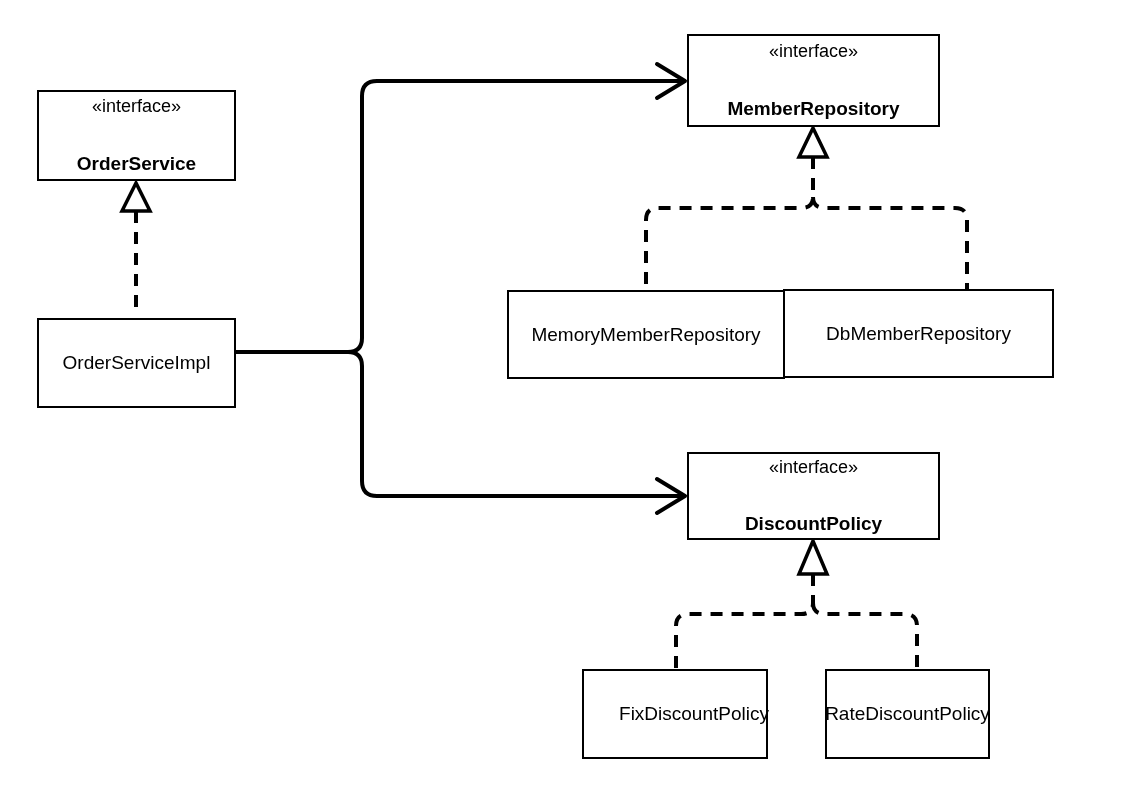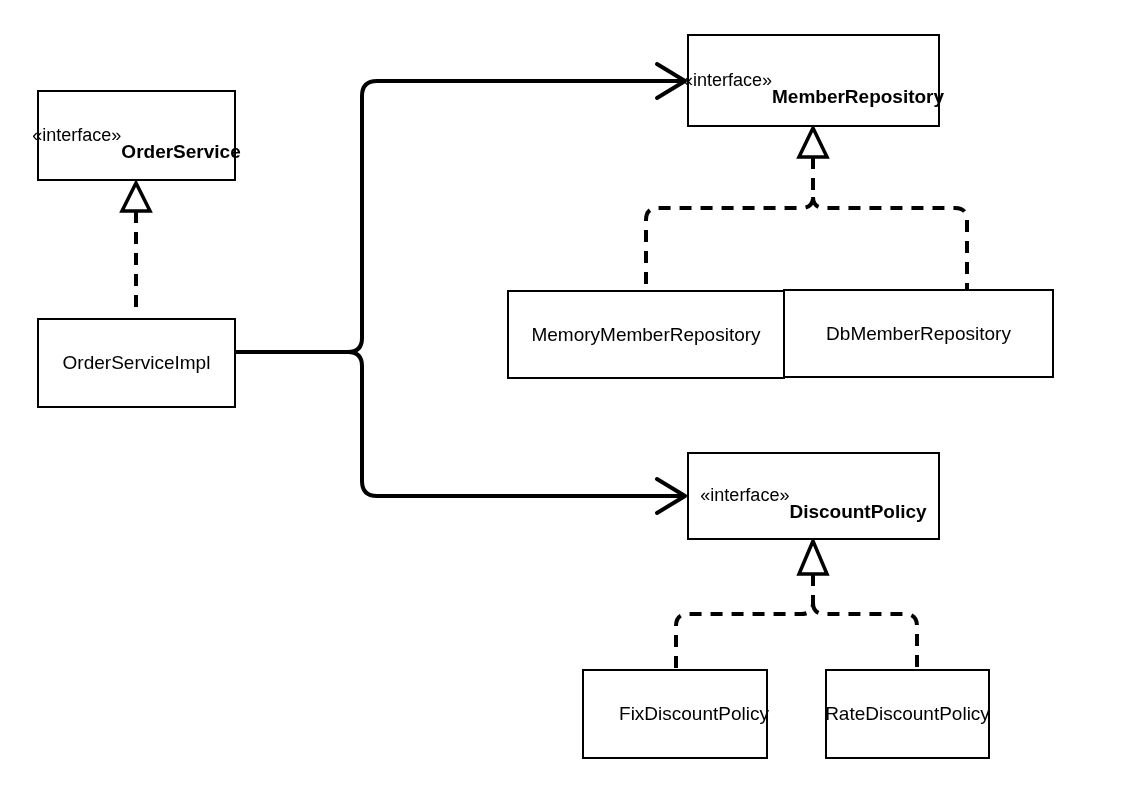--- a/index.html
+++ b/index.html
@@ -21,21 +21,21 @@
     top: 0;
     width: 1138px;
     height: 796px;
   }
   .uml-box {
     position: absolute;
     box-sizing: border-box;
     border: 2px solid #000000;
     background: #ffffff;
     display: flex;
-    flex-direction: row;
+    flex-direction: column;
     align-items: center;
     justify-content: center;
     text-align: center;
     color: #000000;
     line-height: 1.32;
   }
   .stereo {
     font-size: 18px;
     font-weight: 400;
   }

